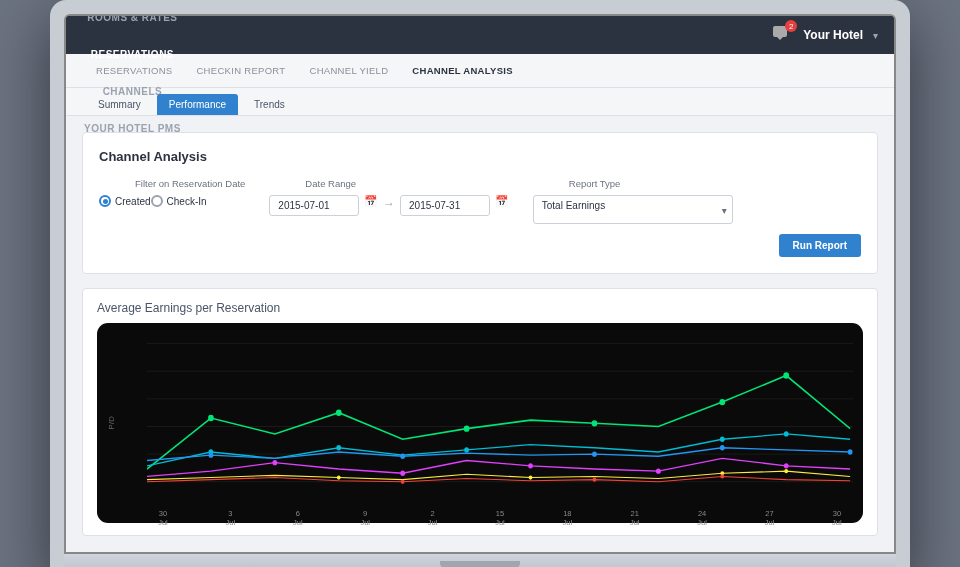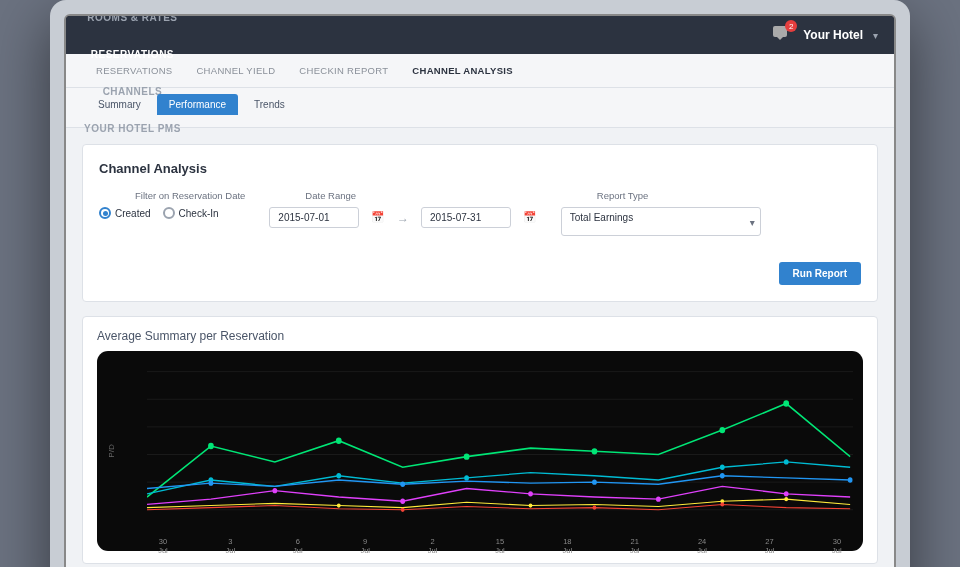--- a/index.html
+++ b/index.html
@@ -148,21 +148,21 @@
     .sub-nav-link.active {
       color: #2c3340;
       font-weight: 700;
     }
 
     
     .tab-bar {
       background: #f5f6f8;
       display: flex;
       align-items: center;
-      padding: 6px 20px 12px 20px;
+      padding: 6px 20px 0 20px;
       gap: 4px;
       border-bottom: 1px solid #dde1e7;
     }
 
     .tab-btn {
       font-size: 10px;
       font-weight: 500;
       padding: 5px 12px;
       border-radius: 3px 3px 0 0;
       cursor: pointer;
@@ -214,21 +214,20 @@
       font-size: 9.5px;
       color: #6b7280;
       font-weight: 500;
       text-transform: none;
       padding-left: 36px;
     }
 
     .radio-group {
       display: flex;
       align-items: center;
-      gap: 12px;
     }
 
     .radio-item {
       display: flex;
       align-items: center;
       gap: 4px;
       cursor: pointer;
     }
 
     .radio-dot {
@@ -253,22 +252,21 @@
       border: 2px solid #9ba3af;
     }
 
     .radio-label {
       font-size: 10px;
       color: #2c3340;
     }
 
     .date-range-group {
       display: flex;
-      align-items: center;
-      gap: 12px;
+      gap: 5px;
     }
 
     .date-input {
       border: 1px solid #ccd0d8;
       border-radius: 3px;
       padding: 4px 8px;
       font-size: 10px;
       color: #2c3340;
       background: white;
       width: 90px;
@@ -320,21 +318,21 @@
       font-size: 10px;
       font-weight: 600;
       cursor: pointer;
       align-self: flex-end;
       margin-left: auto;
     }
 
     .form-actions {
       display: flex;
       justify-content: flex-end;
-      margin-top: 26px;
+      margin-top: 10px;
     }
 
     
     .chart-card {
       background: white;
       border: 1px solid #dde1e7;
       border-radius: 4px;
       padding: 12px 14px;
     }
 
@@ -412,22 +410,22 @@
           </svg>
           <div class="badge-count">2</div>
         </div>
         <span class="hotel-name">Your Hotel</span>
         <span class="dropdown-arrow">▾</span>
       </div>
     </div>
 
     <div class="sub-nav">
       <span class="sub-nav-link">Reservations</span>
+      <span class="sub-nav-link">Checkin Report</span>
       <span class="sub-nav-link">Channel Yield</span>
-      <span class="sub-nav-link">Checkin Report</span>
       <span class="sub-nav-link active">Channel Analysis</span>
     </div>
 
     <div class="tab-bar">
       <button class="tab-btn">Summary</button>
       <button class="tab-btn active">Performance</button>
       <button class="tab-btn">Trends</button>
     </div>
 
     <div class="main-content">
@@ -471,21 +469,21 @@
             </div>
           </div>
         </div>
 
         <div class="form-actions">
           <button class="run-report-btn">Run Report</button>
         </div>
       </div>
 
       <div class="chart-card">
-        <div class="chart-title">Average Summary per Reservation</div>
+        <div class="chart-title">Average Earnings per Reservation</div>
         <div class="chart-area">
           <span class="y-axis-label">P/D</span>
 
           <svg class="chart-svg" viewBox="0 0 740 160" preserveAspectRatio="none">
 
             <line x1="0" y1="10" x2="740" y2="10" stroke="#2a2a2a" stroke-width="0.5"></line>
             <line x1="0" y1="36" x2="740" y2="36" stroke="#2a2a2a" stroke-width="0.5"></line>
             <line x1="0" y1="62" x2="740" y2="62" stroke="#2a2a2a" stroke-width="0.5"></line>
             <line x1="0" y1="88" x2="740" y2="88" stroke="#2a2a2a" stroke-width="0.5"></line>
             <line x1="0" y1="114" x2="740" y2="114" stroke="#2a2a2a" stroke-width="0.5"></line>

